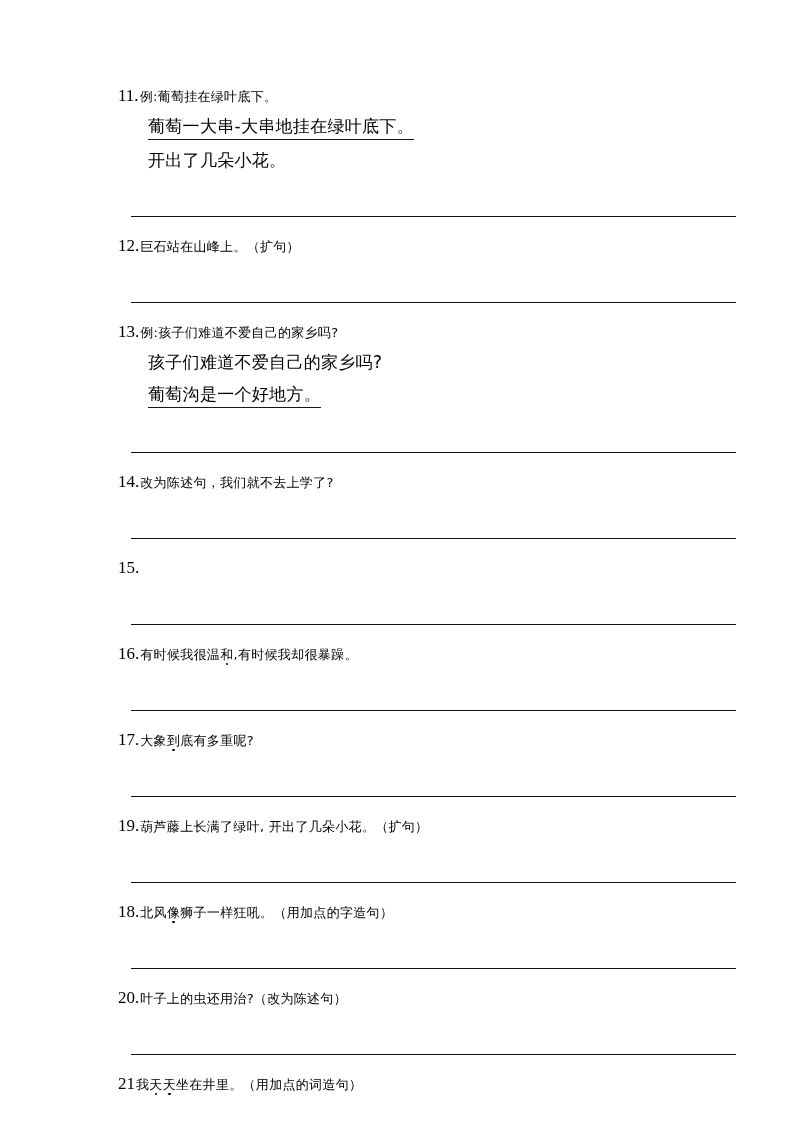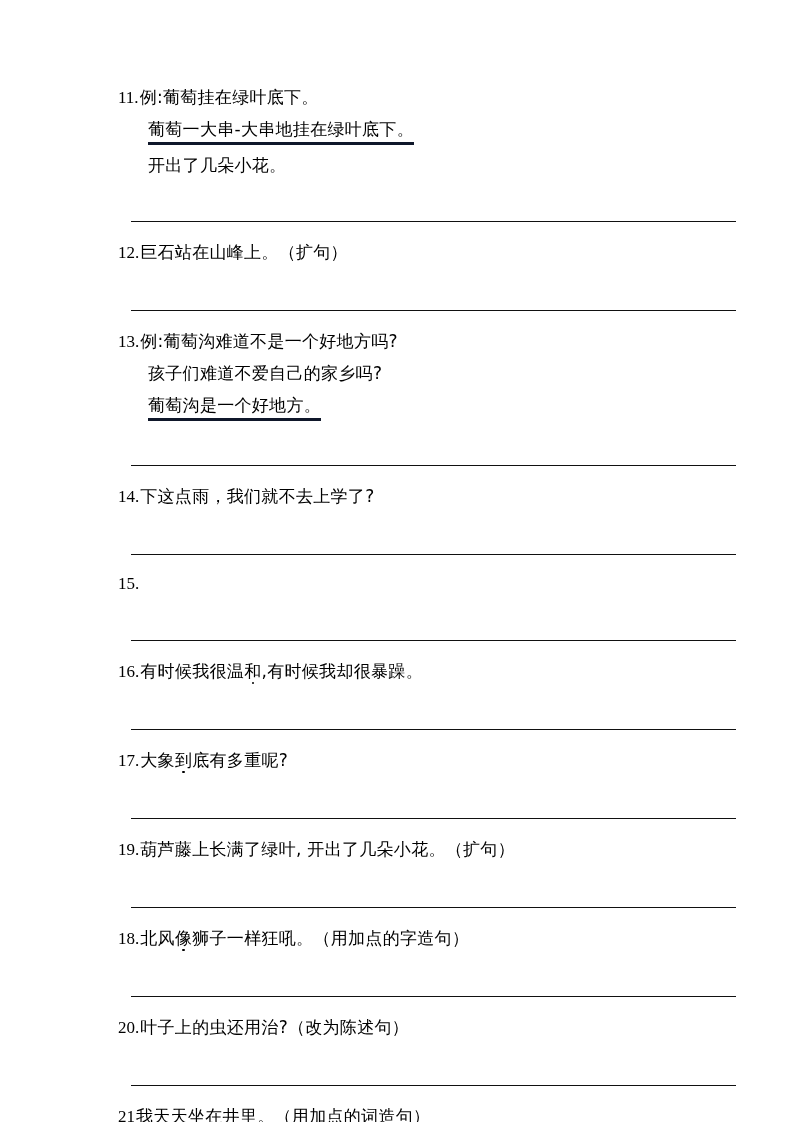--- a/index.html
+++ b/index.html
@@ -37,35 +37,35 @@
   }
   .num {
     display: inline-block;
     font-family: "Liberation Serif", "DejaVu Serif", serif;
     font-size: 17px;
     letter-spacing: 0px;
     margin-right: 1px;
   }
   .txt {
     font-family: "DejaVu Sans", "Liberation Sans", sans-serif;
-    font-size: 17px;
+    font-size: 13px;
     letter-spacing: 0.3px;
   }
   .sub {
     font-family: "DejaVu Sans", "Liberation Sans", sans-serif;
     font-size: 17px;
     letter-spacing: 0.3px;
     display: inline-block;
   }
   .sub-row {
     padding-left: 30px;
     margin-top: 9px;
   }
   .answer {
-    border-bottom: 3px solid #0f172a;
+    border-bottom: 1px solid #0f172a;
     padding-bottom: 1px;
     display: inline-block;
   }
   .rule {
     border-bottom: 1px solid #111;
     height: 0;
     margin-left: 13px;
     margin-right: 22px;
   }
   .dotted {
@@ -104,32 +104,32 @@
           <span class="num">12.</span>
           <span class="txt">巨石站在山峰上。（扩句）</span>
         </div>
         <div style="height: 46px;"></div>
         <div class="rule"></div>
         <div style="height: 19px;"></div>
       </div>
       <div class="item">
         <div class="line-row">
           <span class="num">13.</span>
-          <span class="txt">例:葡萄沟难道不是一个好地方吗?</span>
+          <span class="txt">例:孩子们难道不爱自己的家乡吗?</span>
         </div>
         <div class="sub-row"><span class="sub">孩子们难道不爱自己的家乡吗?</span></div>
         <div class="sub-row"><span class="sub answer">葡萄沟是一个好地方。</span></div>
         <div style="height: 44px;"></div>
         <div class="rule"></div>
         <div style="height: 19px;"></div>
       </div>
       <div class="item">
         <div class="line-row">
           <span class="num">14.</span>
-          <span class="txt">下这点雨，我们就不去上学了?</span>
+          <span class="txt">改为陈述句，我们就不去上学了?</span>
         </div>
         <div style="height: 46px;"></div>
         <div class="rule"></div>
         <div style="height: 19px;"></div>
       </div>
       <div class="item">
         <div class="line-row">
           <span class="num">15.</span>
         </div>
         <div style="height: 46px;"></div>

